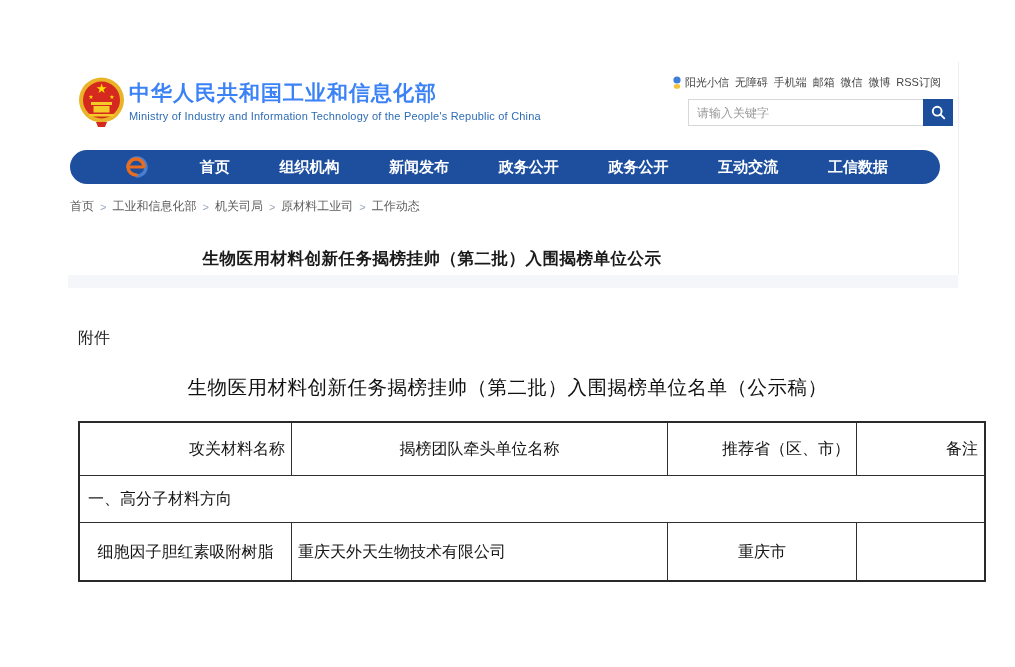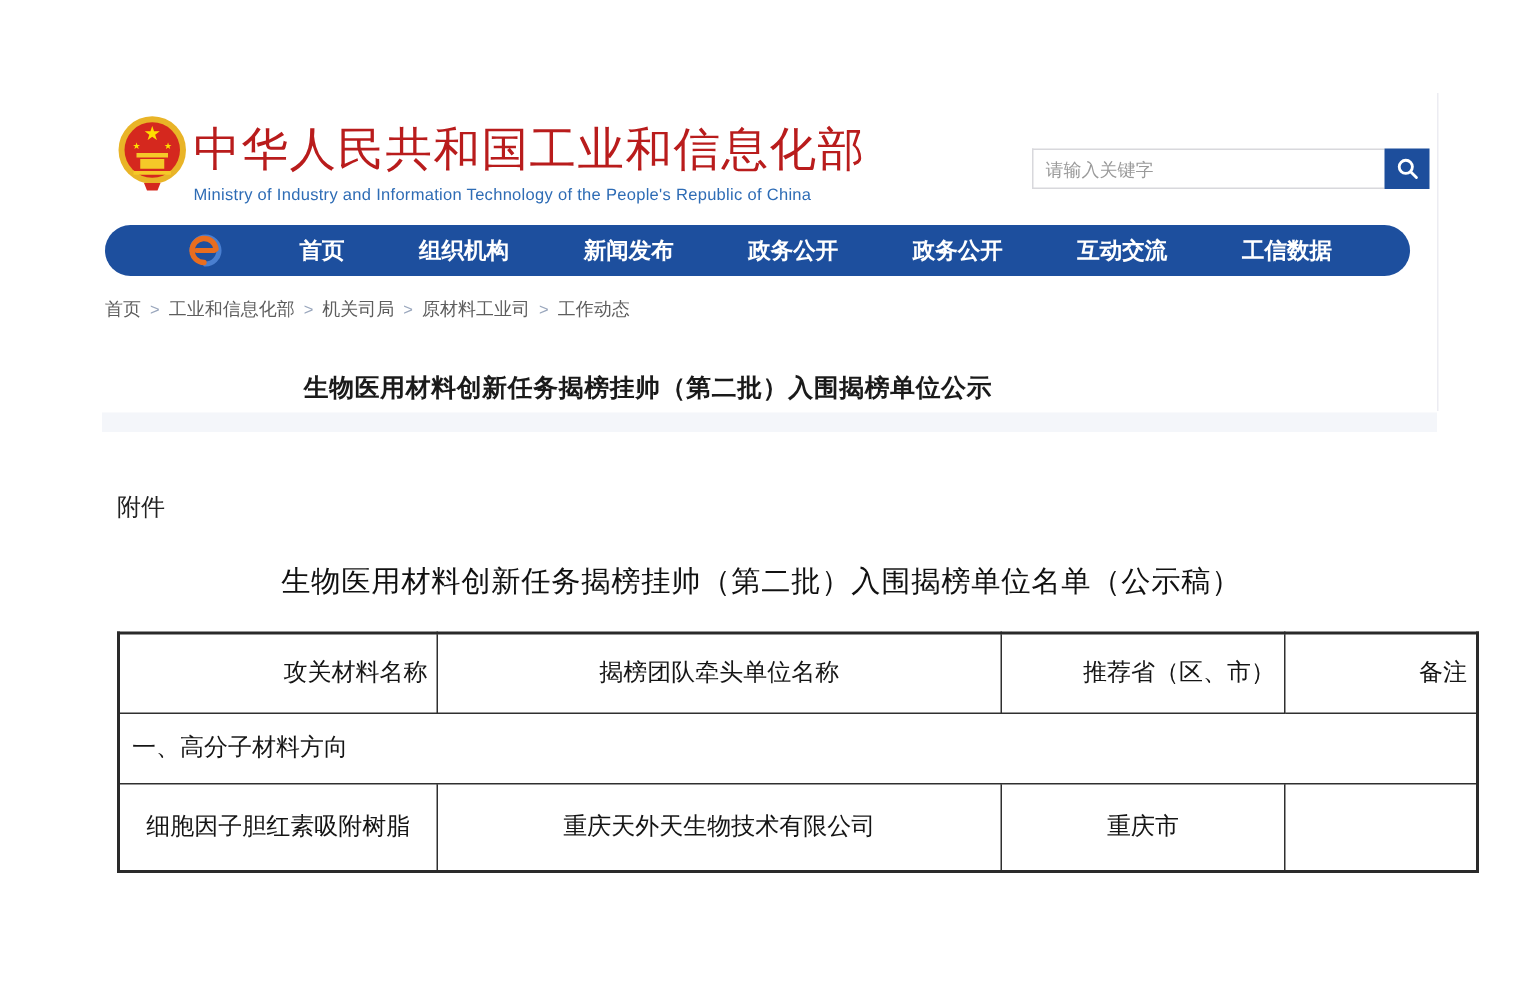--- a/index.html
+++ b/index.html
@@ -4,21 +4,21 @@
 <style>
   html,body{margin:0;padding:0;background:#fff;}
   #page{
     position:relative;width:1015px;height:667px;background:#fff;overflow:hidden;
     font-family:"Liberation Sans","DejaVu Sans",sans-serif;color:#222;
   }
   
   .hdr-right-edge{position:absolute;left:958px;top:62px;width:1px;height:212px;background:#ececf2;}
   .emblem{position:absolute;left:78px;top:75px;width:47px;height:53px;cursor:pointer;}
   .site-title{position:absolute;left:129px;top:79px;}
-  .site-title .cn{font-size:31px;font-weight:normal;color:#b91c1c;letter-spacing:1px;white-space:nowrap;}
+  .site-title .cn{font-size:21px;font-weight:bold;color:#3b82f6;letter-spacing:1px;white-space:nowrap;}
   .site-title .en{font-size:11px;color:#2e6cb5;margin-top:3px;letter-spacing:.2px;white-space:nowrap;}
   .util-links{position:absolute;top:75px;left:672px;width:269px;display:flex;align-items:center;
     justify-content:space-between;font-size:11px;color:#454545;}
   .util-links a{color:#454545;text-decoration:none;white-space:nowrap;display:flex;align-items:center;gap:3px;cursor:pointer;}
   .search-bar{position:absolute;left:673px;top:99px;width:265px;height:27px;display:flex;padding-left:15px;}
   .search-bar input{flex:1;border:1px solid #d8d8dc;border-right:none;font-size:12px;color:#555;
     padding:0 8px;outline:none;font-family:inherit;}
   .search-bar input::placeholder{color:#9a9a9a;}
   .search-btn{width:30px;height:27px;background:#1d4e9c;border:none;display:flex;align-items:center;
     justify-content:center;cursor:pointer;padding:0;}
@@ -42,21 +42,21 @@
   .doc-title{position:absolute;left:75px;top:374px;width:865px;text-align:center;
     font-size:19.5px;font-weight:normal;letter-spacing:.5px;}
   .doc-table{position:absolute;left:78px;top:421px;width:859px;border-collapse:collapse;
     border:2px solid #2a2a2a;table-layout:fixed;}
   .doc-table td,.doc-table th{border:1px solid #2f2f2f;font-weight:normal;font-size:16px;
     color:#151515;padding:2px 6px;line-height:1.45;}
   .doc-table .hrow td{height:48px;text-align:right;}
   .doc-table .srow td{height:42px;text-align:left;padding-left:8px;}
   .doc-table .drow td{height:53px;}
   .c-material{width:199px;text-align:center;}
-  .c-unit{width:363px;text-align:center;}
+  .c-unit{width:363px;text-align:left;}
   .c-prov{width:176px;text-align:center;}
   .c-note{width:115px;text-align:center;}
 </style>
 </head>
 <body>
 
 <div id="page">
 
   <div class="hdr-right-edge"></div>
 
@@ -72,20 +72,35 @@
       <rect x="11" y="39" width="25" height="2.5" fill="#f5c928"></rect>
       <path d="M18 47 h11 l-2 5 h-7 z" fill="#d5281e"></path>
     </svg>
   </div>
 
   <div class="site-title">
     <div class="cn">中华人民共和国工业和信息化部</div>
     <div class="en">Ministry of Industry and Information Technology of the People's Republic of China</div>
   </div>
 
+  <div class="util-links">
+    <a>
+      <svg width="10" height="13" viewBox="0 0 10 13">
+        <circle cx="5" cy="4" r="3.6" fill="#3d7fd6"></circle>
+        <ellipse cx="5" cy="10.4" rx="3.2" ry="2.4" fill="#f2c43c"></ellipse>
+      </svg>
+      <span>阳光小信</span>
+    </a>
+    <a>无障碍</a>
+    <a>手机端</a>
+    <a>邮箱</a>
+    <a>微信</a>
+    <a>微博</a>
+    <a>RSS订阅</a>
+  </div>
 
   <div class="search-bar">
     <input type="text" placeholder="请输入关键字" style="">
     <button class="search-btn">
       <svg width="15" height="15" viewBox="0 0 15 15">
         <circle cx="6.2" cy="6.2" r="4.4" fill="none" stroke="#fff" stroke-width="1.9"></circle>
         <line x1="9.6" y1="9.6" x2="13.3" y2="13.3" stroke="#fff" stroke-width="1.9" stroke-linecap="round"></line>
       </svg>
     </button>
   </div>

